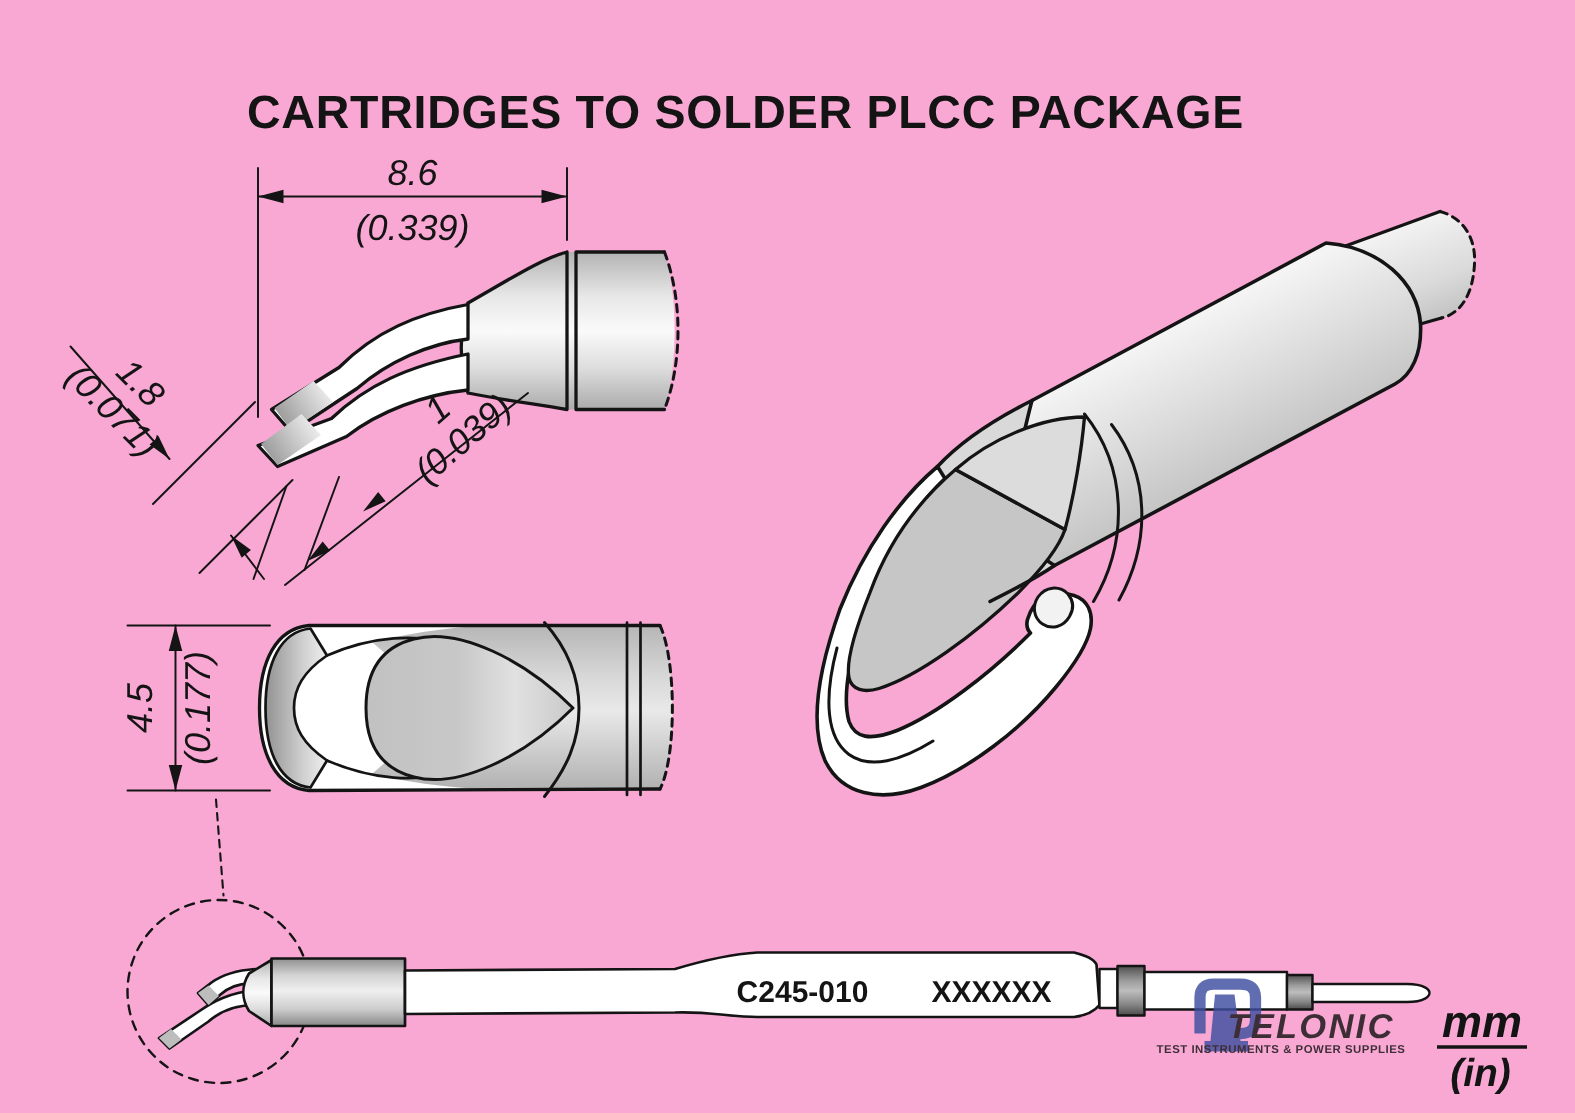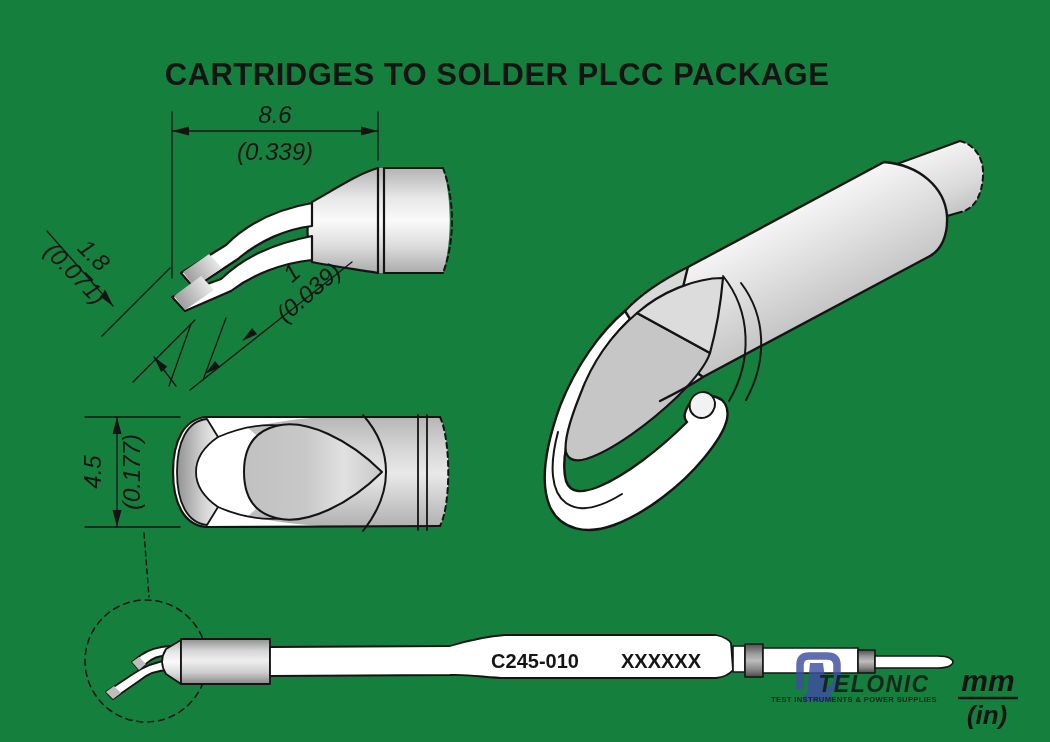--- a/index.html
+++ b/index.html
@@ -1,17 +1,17 @@
 <!DOCTYPE html>
 <html><head>
 <meta charset="utf-8">
 <style>
   html,body{margin:0;padding:0;background:#ffffff;}
   .page{
-    position:relative;width:1050px;height:742px;background:#15803d;overflow:hidden;
+    position:relative;width:1050px;height:742px;background:#f9a8d4;overflow:hidden;
     font-family:"Liberation Sans", sans-serif;
   }
   svg text{font-family:"Liberation Sans", sans-serif;fill:#141414;}
   .dim{font-size:24px;font-style:italic;}
   .titleTxt{font-size:31px;font-weight:bold;letter-spacing:.5px;}
   .partTxt{font-size:20px;font-weight:bold;}
   .unitTxt{font-size:30px;font-style:italic;font-weight:bold;}
   .unitTxt2{font-size:26px;font-style:italic;font-weight:bold;}
   .brandTxt{font-size:23px;font-weight:bold;font-style:italic;letter-spacing:1.5px;}
   .tagTxt{font-size:7.6px;font-weight:bold;letter-spacing:.35px;}

